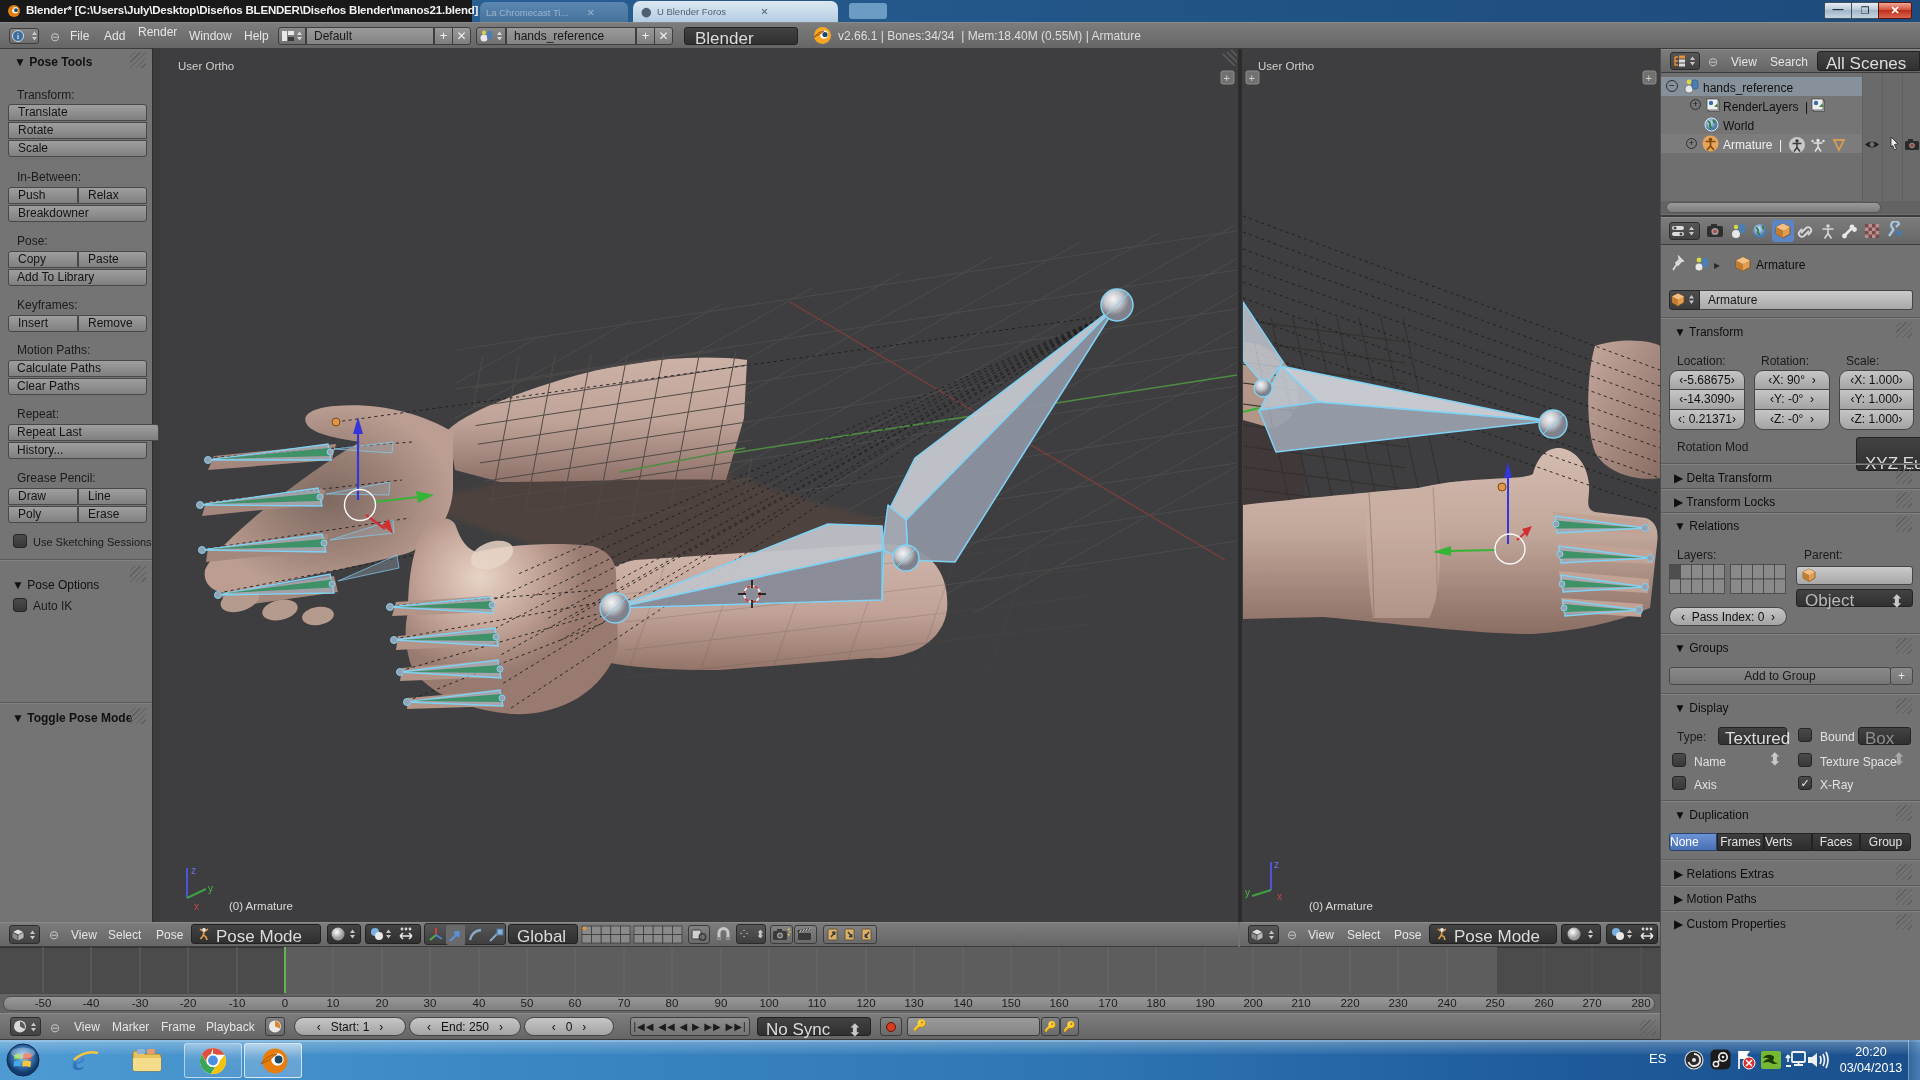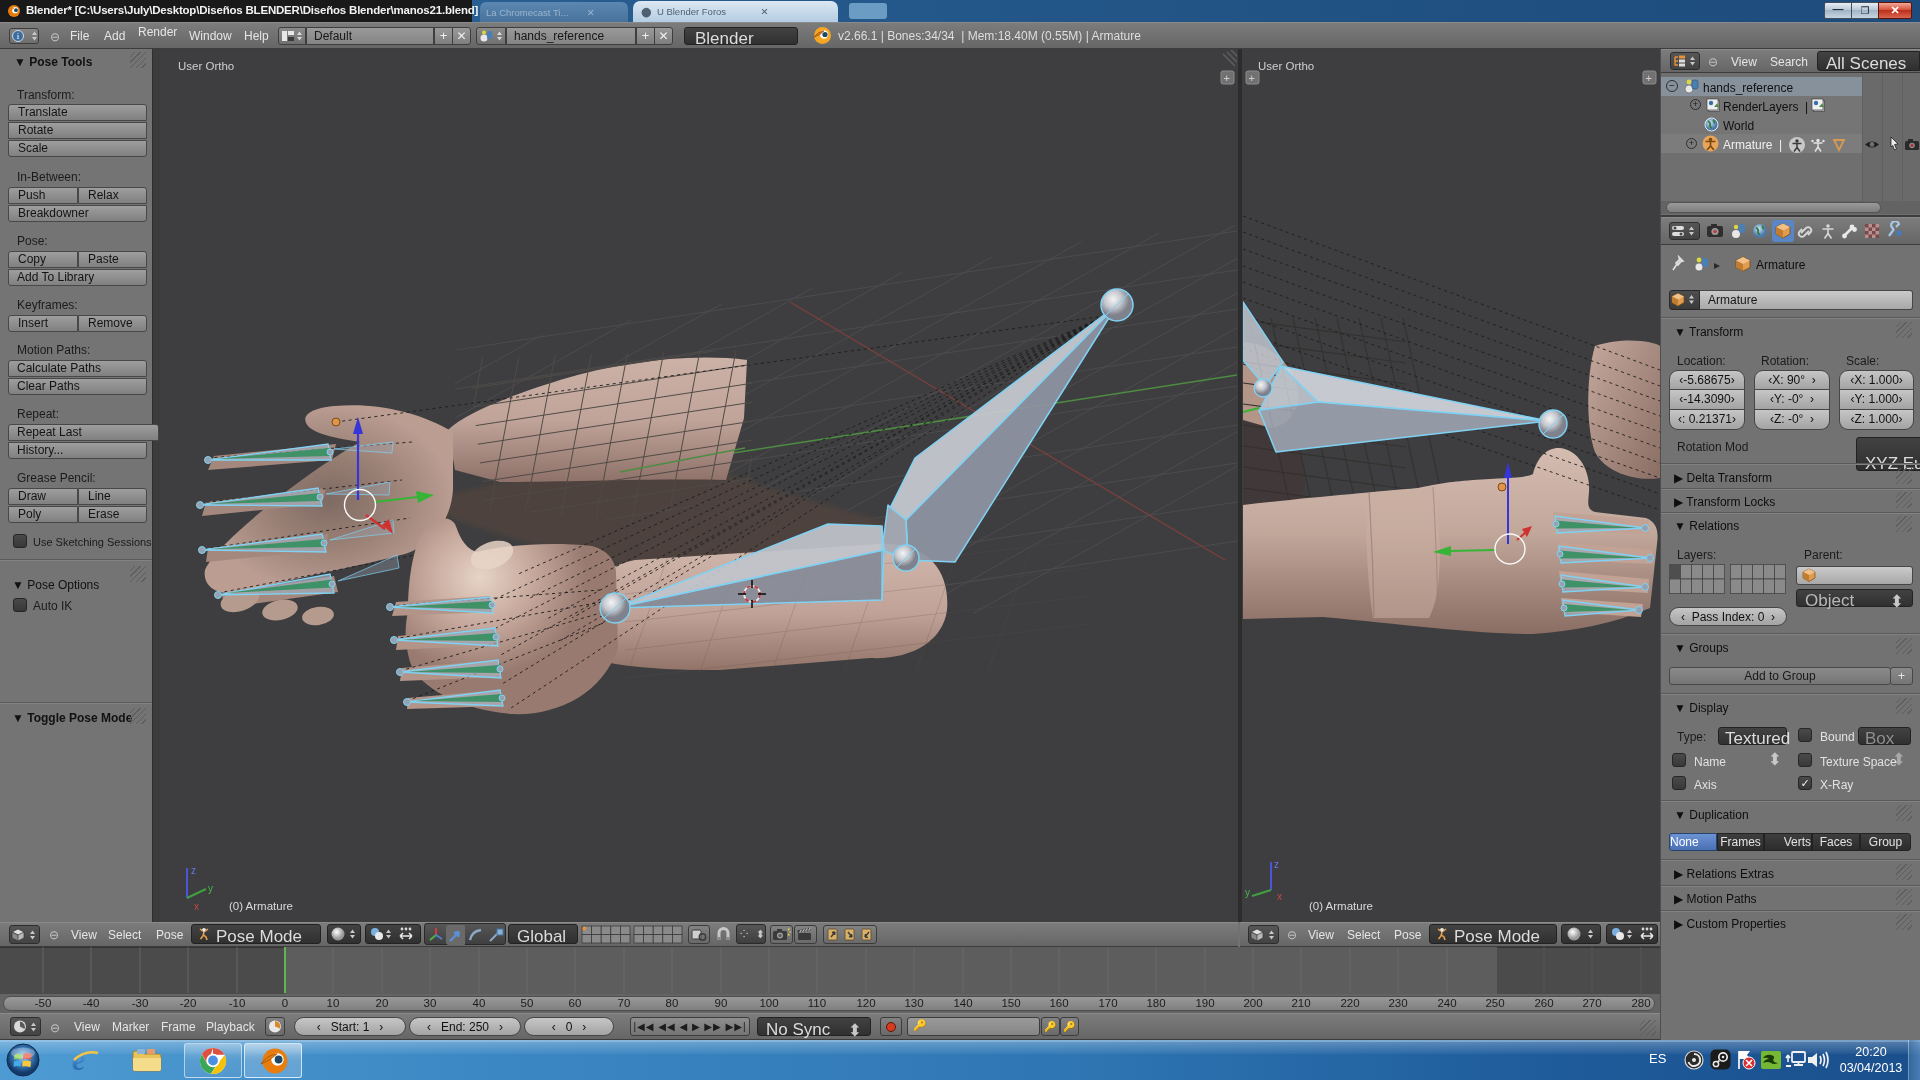--- a/index.html
+++ b/index.html
@@ -907,21 +907,21 @@
 <div class="wlbl" style="left:1820px;top:755px">Texture Space</div>
 <div class="chk" style="left:1672px;top:776px"></div>
 <div class="wlbl" style="left:1694px;top:778px">Axis</div>
 <div class="chk" style="left:1798px;top:776px;color:#f0f0f0;font-size:11px;text-align:center;line-height:13px">✓</div>
 <div class="wlbl" style="left:1820px;top:778px">X-Ray</div>
 <div class="sep" style="left:1661px;top:800px;width:259px"></div>
 <div class="lbl" style="left:1674px;top:808px;color:#0e0e0e">▼ Duplication</div>
 <div class="grip" style="left:1896px;top:805px"></div>
 <div class="abs" style="left:1669px;top:833px;width:48px;height:18px;background:linear-gradient(#6c93d4,#4a70b4);border:1px solid #28436e;border-radius:3px 0 0 3px;color:#fff;font-size:12px;line-height:16px">None</div>
 <div class="abs" style="left:1717px;top:833px;width:47px;height:18px;background:linear-gradient(#3e3e3e,#2c2c2c);border:1px solid #222;color:#e2e2e2;font-size:12px;text-align:center;line-height:16px">Frames</div>
-<div class="abs" style="left:1764px;top:833px;width:48px;height:18px;background:linear-gradient(#3e3e3e,#2c2c2c);border:1px solid #222;color:#e2e2e2;font-size:12px;text-align:right;line-height:16px">Verts</div>
+<div class="abs" style="left:1764px;top:833px;width:48px;height:18px;background:linear-gradient(#3e3e3e,#2c2c2c);border:1px solid #222;color:#e2e2e2;font-size:12px;text-align:left;line-height:16px">Verts</div>
 <div class="abs" style="left:1812px;top:833px;width:48px;height:18px;background:linear-gradient(#3e3e3e,#2c2c2c);border:1px solid #222;color:#e2e2e2;font-size:12px;text-align:center;line-height:16px">Faces</div>
 <div class="abs" style="left:1860px;top:833px;width:51px;height:18px;background:linear-gradient(#3e3e3e,#2c2c2c);border:1px solid #222;border-radius:0 3px 3px 0;color:#e2e2e2;font-size:12px;text-align:center;line-height:16px">Group</div>
 <div class="sep" style="left:1661px;top:859px;width:259px"></div>
 <div class="lbl" style="left:1674px;top:867px;color:#0e0e0e">▶ Relations Extras</div>
 <div class="grip" style="left:1896px;top:864px"></div>
 <div class="sep" style="left:1661px;top:885px;width:259px"></div>
 <div class="lbl" style="left:1674px;top:892px;color:#0e0e0e">▶ Motion Paths</div>
 <div class="grip" style="left:1896px;top:889px"></div>
 <div class="sep" style="left:1661px;top:910px;width:259px"></div>
 <div class="lbl" style="left:1674px;top:917px;color:#0e0e0e">▶ Custom Properties</div>

